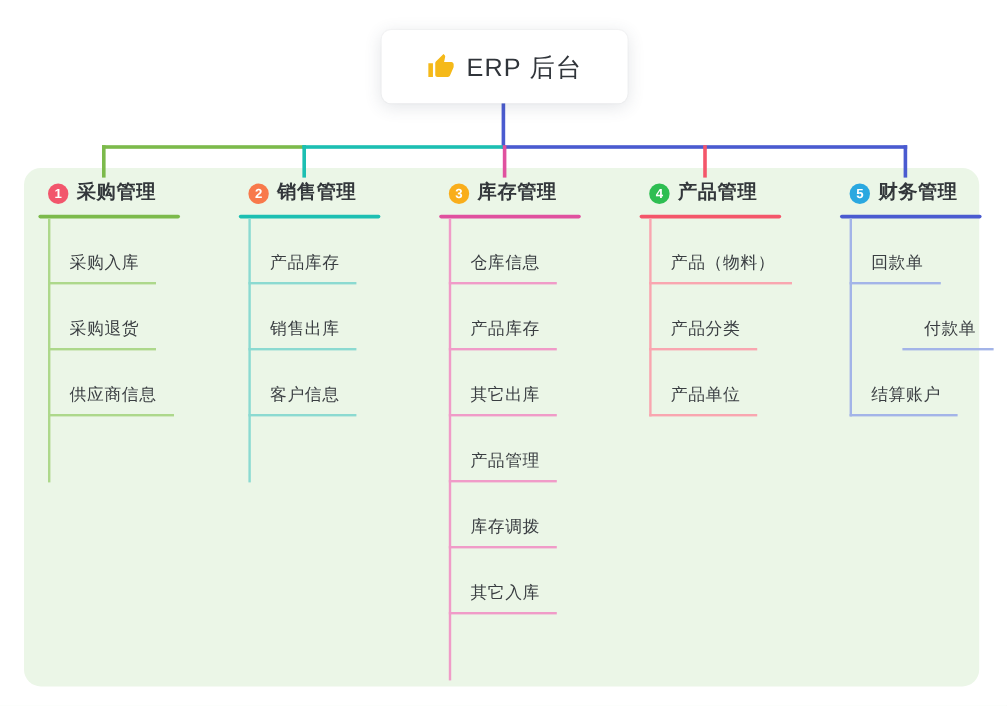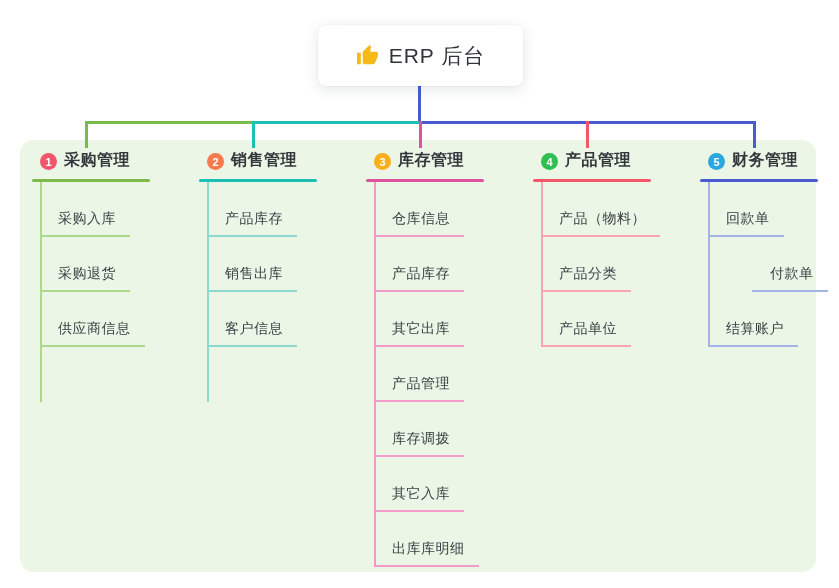--- a/index.html
+++ b/index.html
@@ -128,23 +128,20 @@
         </div>
         <div class="item">
           <span class="item-label" style="border-bottom-color: rgb(240, 155, 200);">产品管理</span>
         </div>
         <div class="item">
           <span class="item-label" style="border-bottom-color: rgb(240, 155, 200);">库存调拨</span>
         </div>
         <div class="item">
           <span class="item-label" style="border-bottom-color: rgb(240, 155, 200);">其它入库</span>
         </div>
-        <div class="item">
-          <span class="item-label" style="border-bottom-color: rgb(240, 155, 200);">出库库明细</span>
-        </div>
       </div>
       <div class="branch" style="left: 533px;">
         <div class="branch-header">
           <span class="badge" style="background: rgb(46, 190, 82);">4</span>
           <span class="branch-title">产品管理</span>
           <div class="branch-underline" style="background: rgb(244, 86, 106);"></div>
         </div>
         <div class="spine" style="height: 165px; background: rgb(249, 166, 176);"></div>
         <div class="item">
           <span class="item-label" style="border-bottom-color: rgb(249, 166, 176);">产品（物料）</span>

